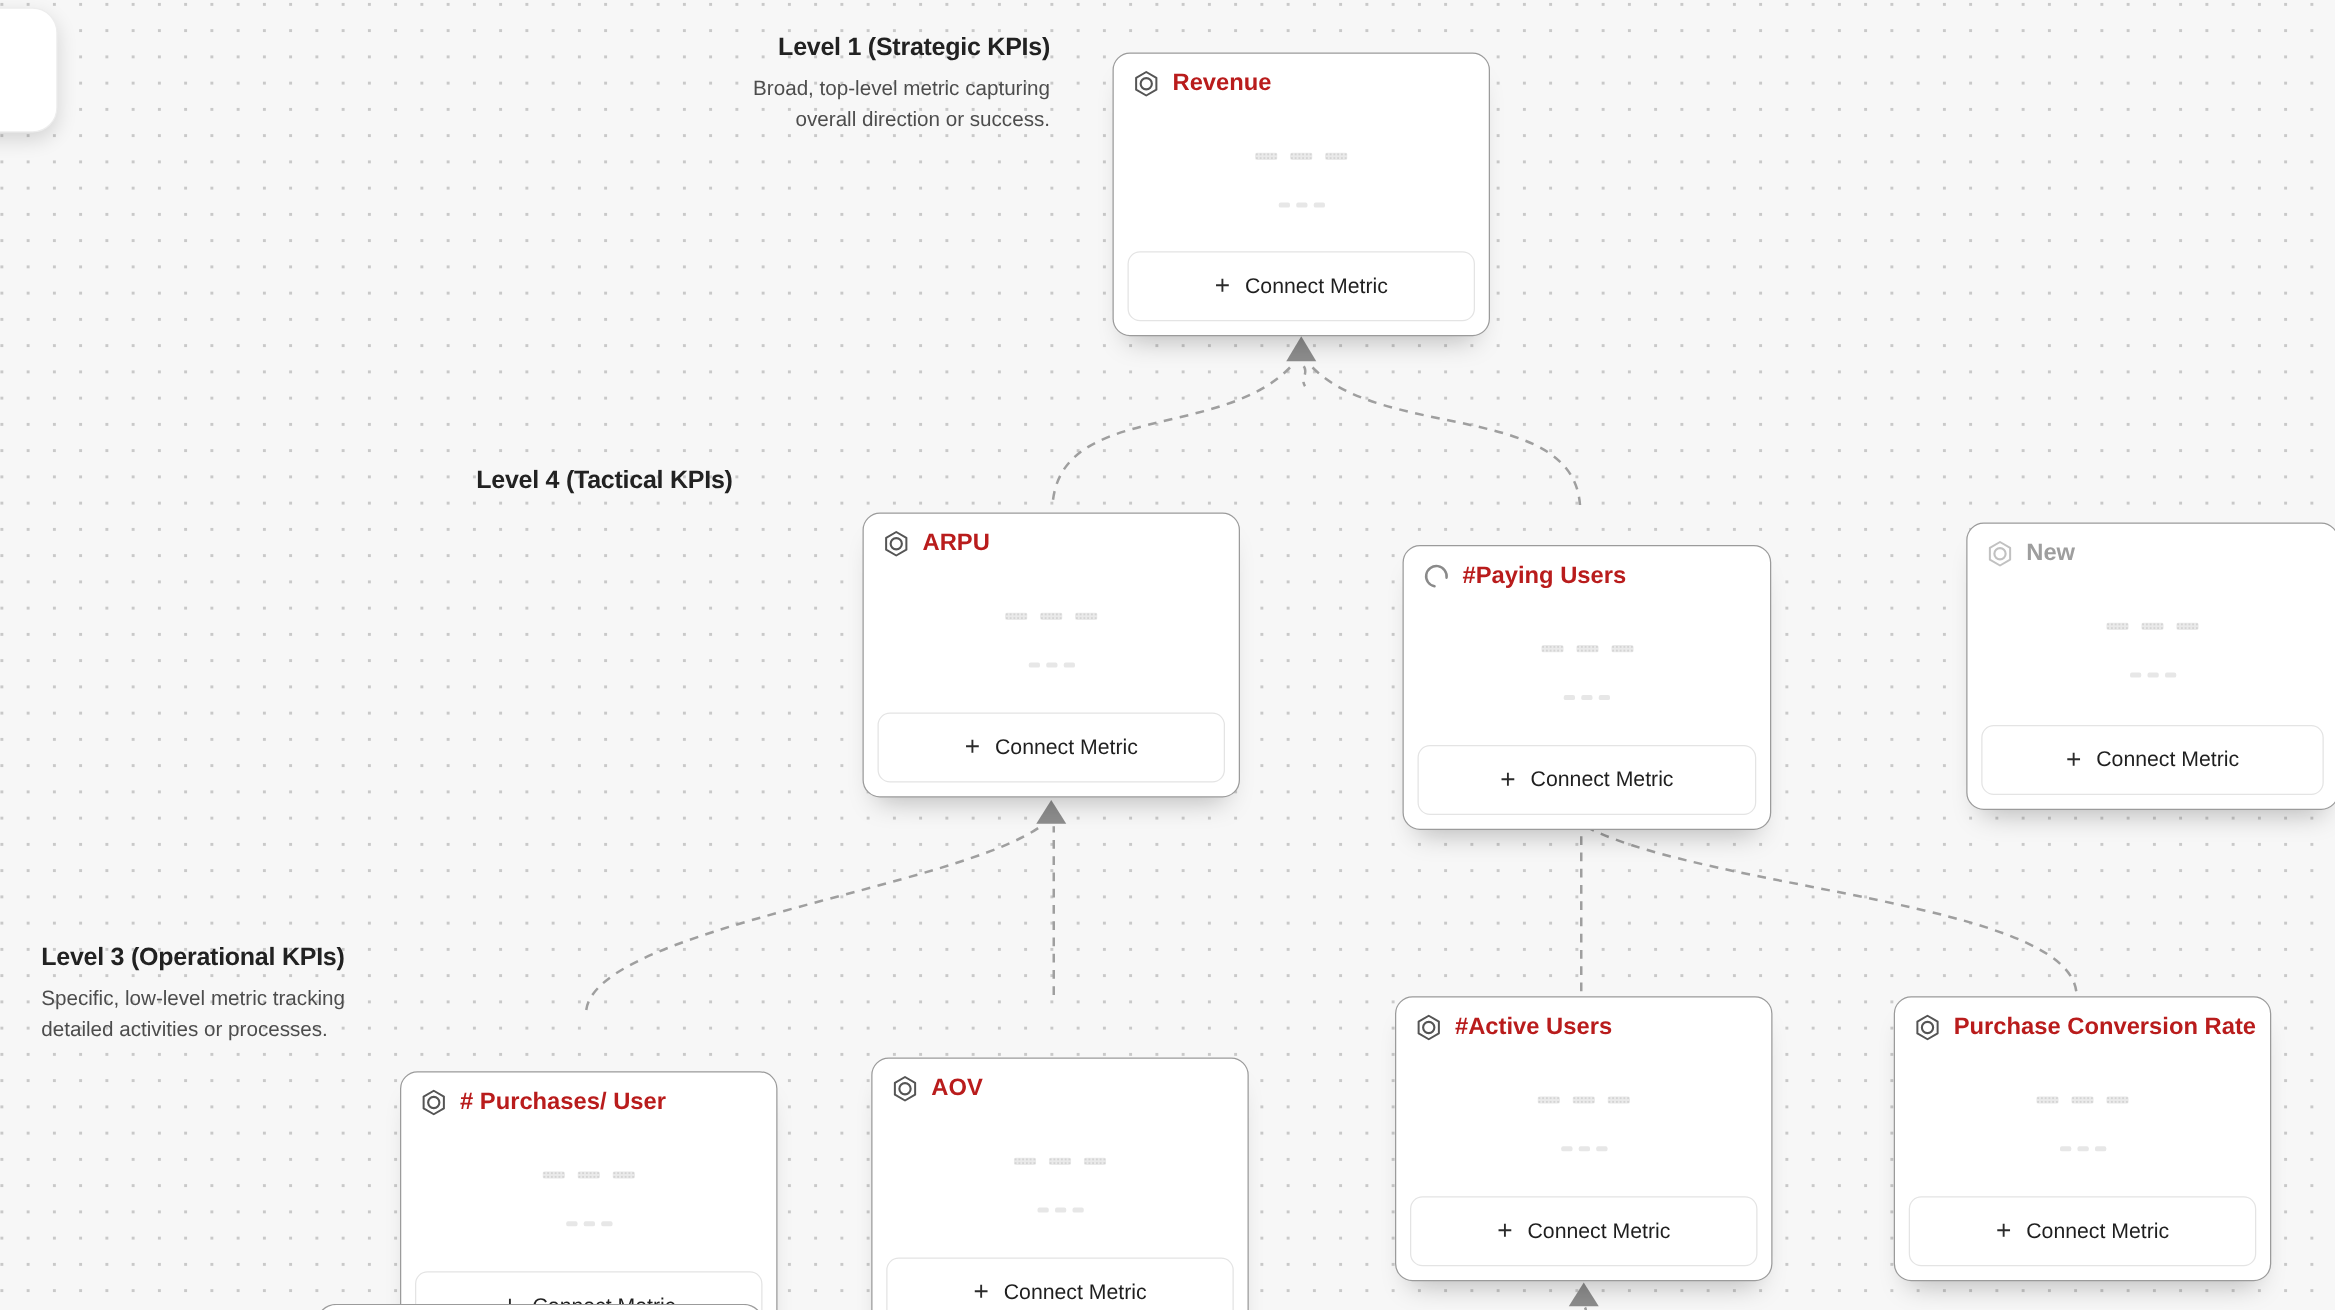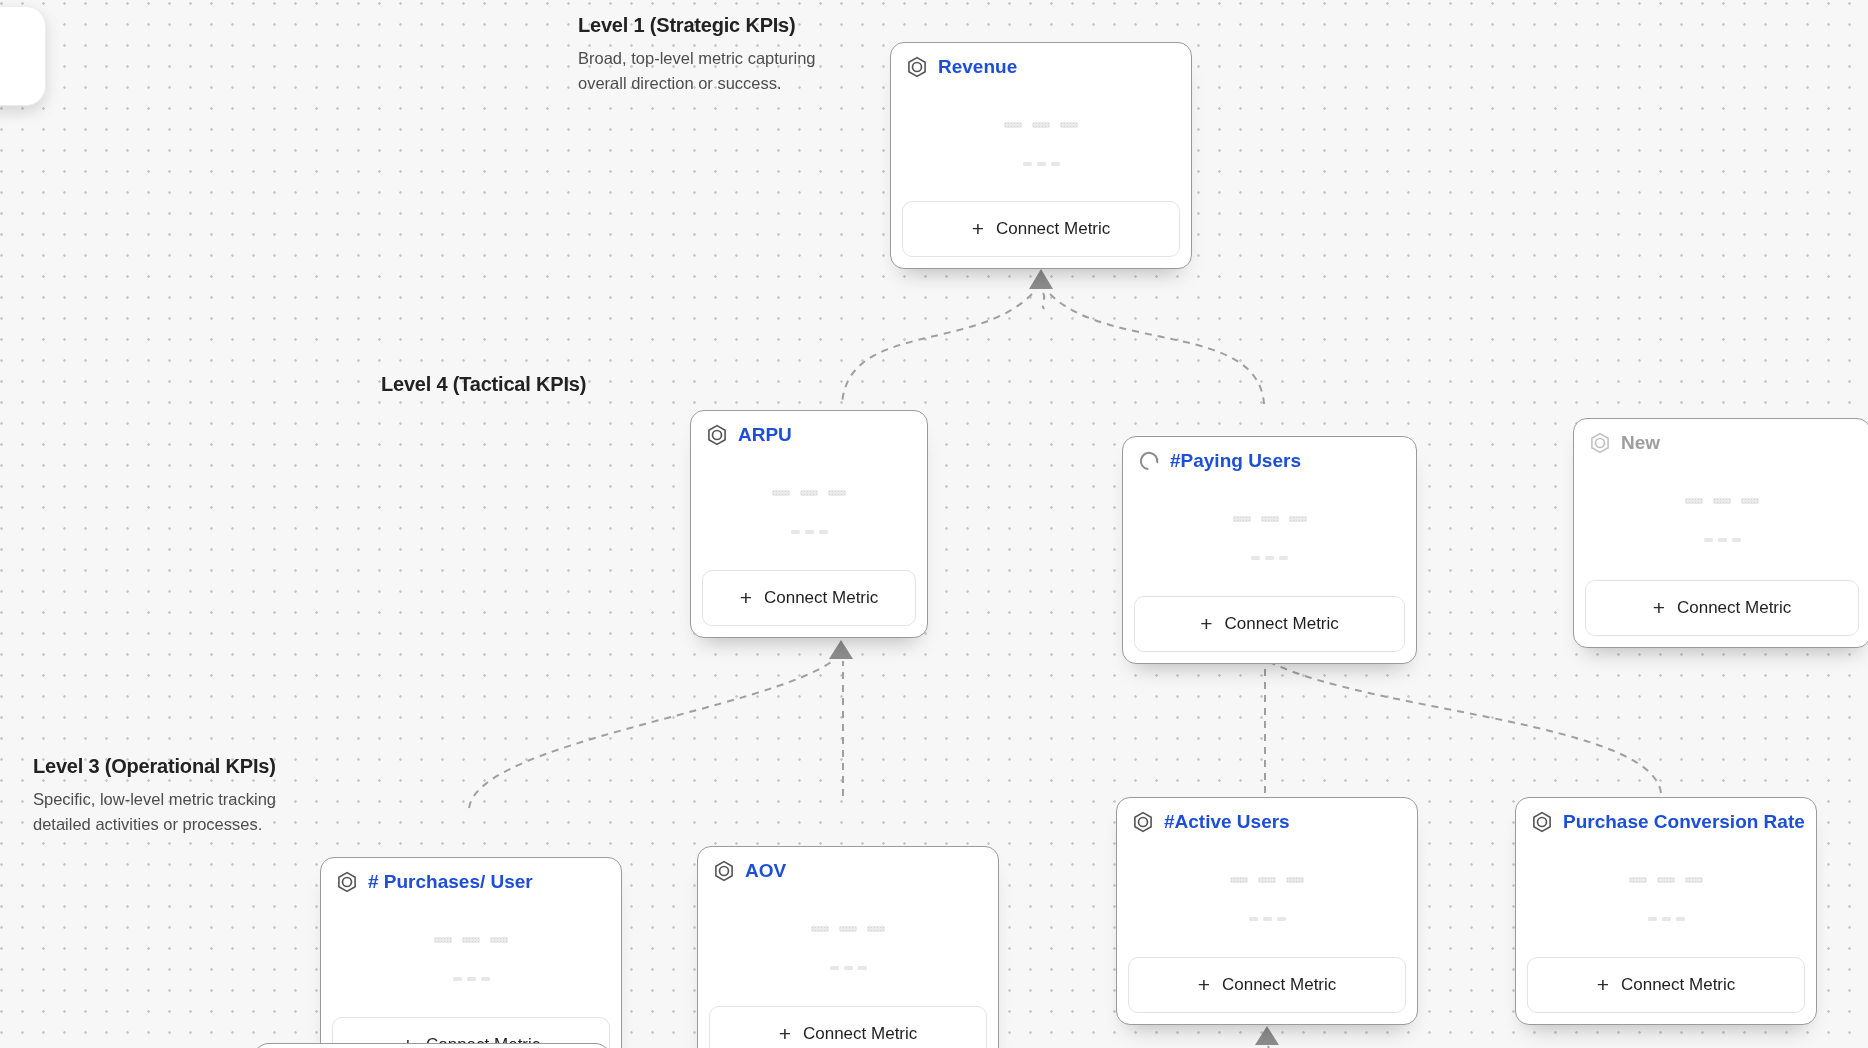--- a/index.html
+++ b/index.html
@@ -11,49 +11,49 @@
   .canvas{
     position:absolute;inset:0;
     background-image:radial-gradient(circle,#c9c9c9 1.15px,transparent 1.5px);
     background-size:21px 21px;
     background-position:12px 14px;
   }
   
   .level-block{position:absolute;}
   .level-title{font-size:20px;font-weight:700;color:#222;letter-spacing:-0.2px;}
   .level-desc{font-size:16.5px;color:#4d4d4d;line-height:25px;margin-top:9px;}
-  #level1{left:578px;top:14px;}   #level1 .level-desc{max-width:262px;}
+  #level1{left:578px;top:27px;text-align:right;}   #level1 .level-desc{max-width:262px;}
   #level2{left:381px;top:373px;}  #level2 .level-desc{max-width:220px;}
   #level3{left:33px;top:755px;}   #level3 .level-desc{max-width:276px;}
   
   .card{
     position:absolute;background:#fff;border:1px solid #9b9b9b;border-radius:14px;
     box-shadow:0 14px 22px -12px rgba(0,0,0,.28);box-sizing:border-box;
   }
   .card-head{position:absolute;left:14px;top:12px;display:flex;align-items:center;gap:9px;}
   .card-head .icon{width:24px;height:24px;display:inline-flex;}
-  .card-title{font-size:19px;font-weight:600;color:#1d4ed8;white-space:nowrap;}
+  .card-title{font-size:19px;font-weight:600;color:#b91c1c;white-space:nowrap;}
   .card.draft .card-title{color:#9e9e9e;}
   .card.draft .icon{opacity:.55;}
   .sk-row1,.sk-row2{position:absolute;left:0;right:0;display:flex;justify-content:center;}
   .sk-row1{top:79px;gap:10px;}
   .sk-row1 i{width:18px;height:6px;border-radius:2px;display:block;
     background-image:radial-gradient(#d4d4d4 0.9px,#eaeaea 1px);background-size:3px 3px;}
   .sk-row2{top:119px;gap:5px;}
   .sk-row2 i{width:9px;height:3.5px;border-radius:1.5px;background:#e7e7e7;display:block;}
   .connect-btn{
     position:absolute;left:11px;right:11px;bottom:11px;height:56px;
     background:#fff;border:1px solid #e4e4e4;border-radius:10px;cursor:pointer;
     display:flex;align-items:center;justify-content:center;gap:12px;
     font-family:"Liberation Sans",sans-serif;font-size:17px;font-weight:500;color:#1f1f1f;
   }
   .connect-btn .plus{font-size:21px;font-weight:400;color:#2b2b2b;line-height:1;margin-top:-2px;}
   
   #card-revenue{left:890px;top:42px;width:302px;height:227px;}
-  #card-arpu{left:690px;top:410px;width:238px;height:228px;}
+  #card-arpu{left:690px;top:410px;width:302px;height:228px;}
   #card-paying-users{left:1122px;top:410px;width:295px;height:228px;margin-top:26px;}
   #card-new{left:1526px;top:418px;width:298px;height:230px;margin-left:47px;}
   #card-purchases-user{left:320px;top:812px;width:302px;height:228px;margin-top:45px;}
   #card-aov{left:697px;top:800px;width:302px;height:228px;margin-top:46px;}
   #card-active-users{left:1116px;top:797px;width:302px;height:228px;}
   #card-pcr{left:1515px;top:797px;width:302px;height:228px;}
   
   svg.wires{position:absolute;inset:0;pointer-events:none;}
   .wire{fill:none;stroke:#9f9f9f;stroke-width:2;stroke-dasharray:7 6;}
   .arrowhead{fill:#8d8d8d;stroke:none;}

